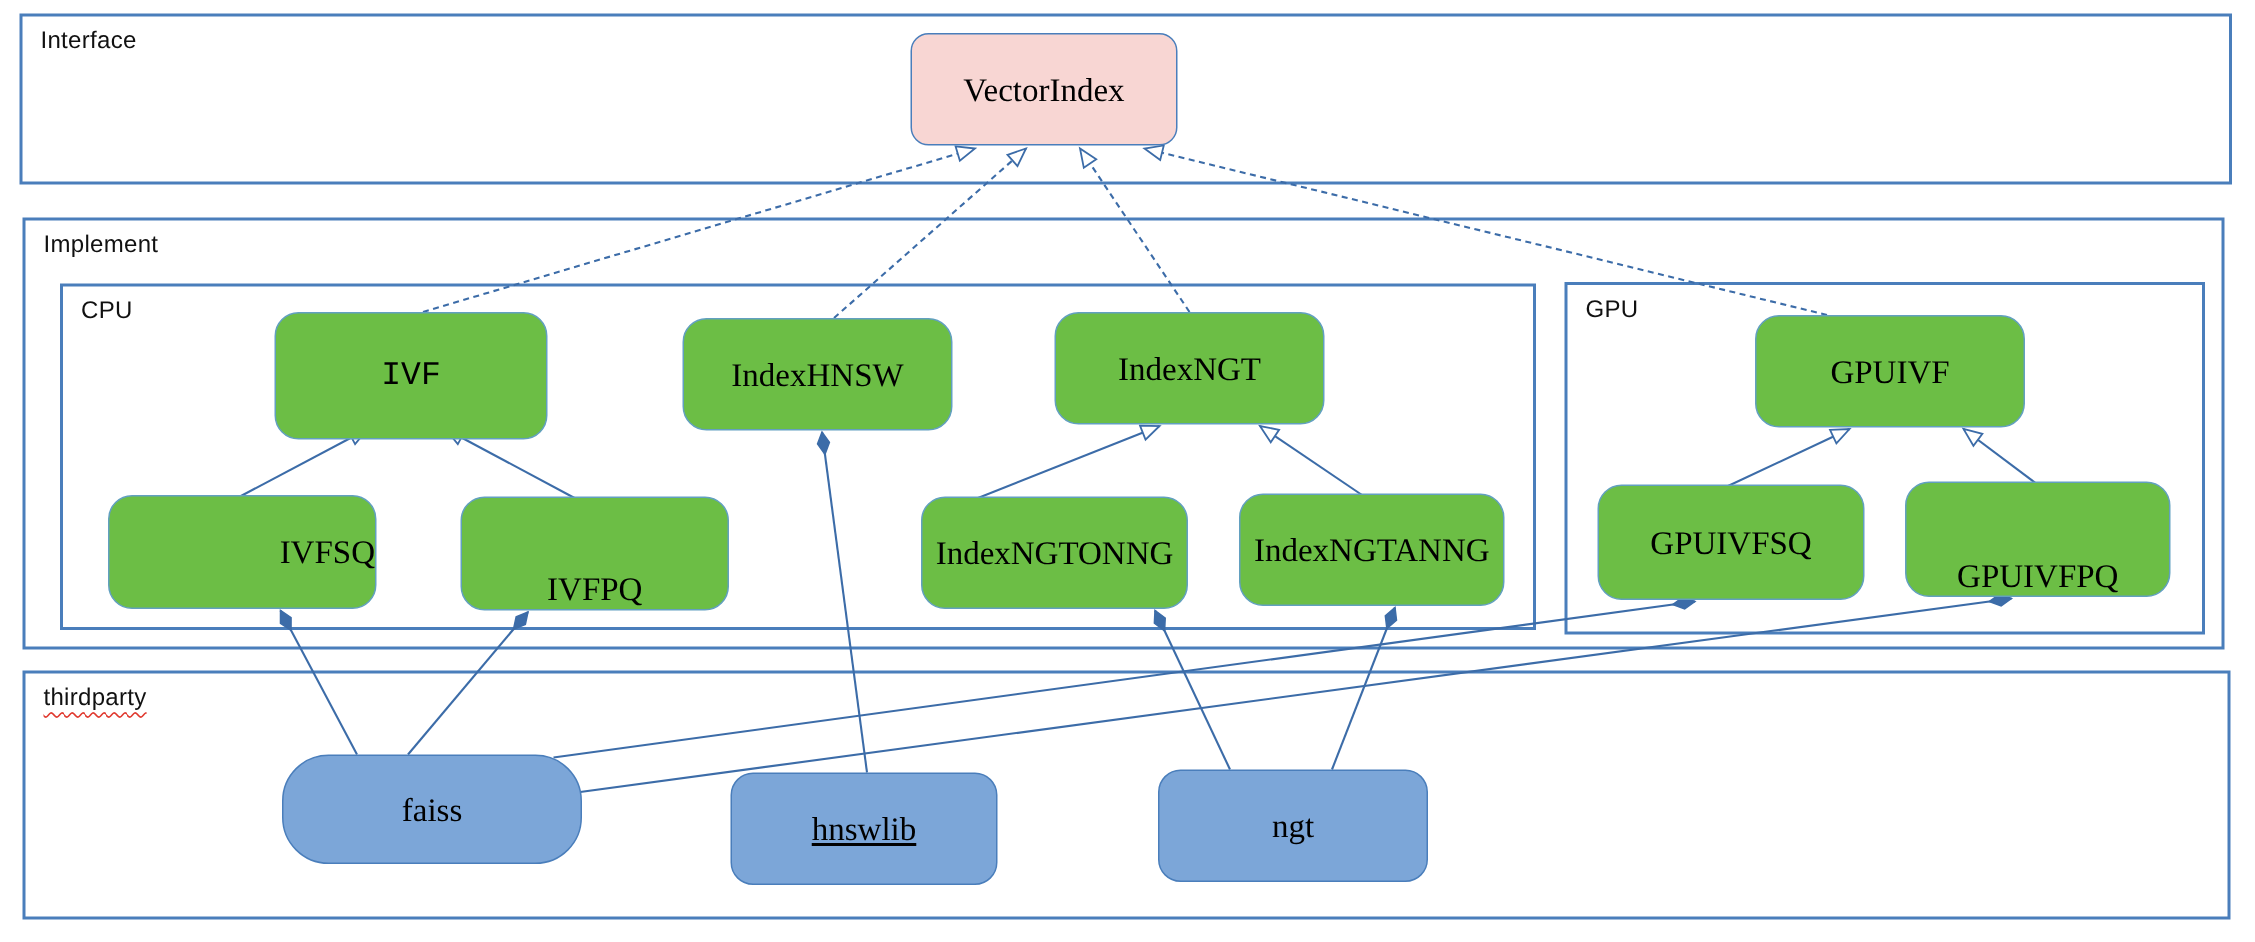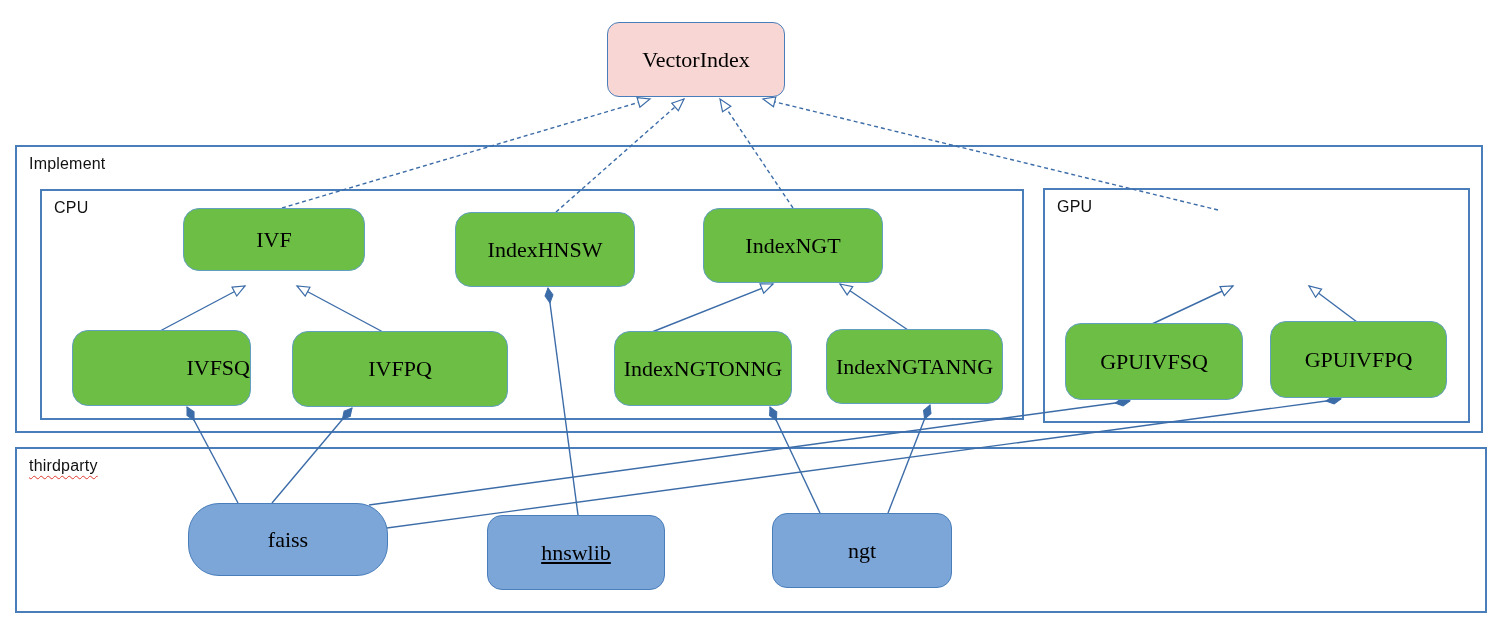--- a/index.html
+++ b/index.html
@@ -67,20 +67,23 @@
   .edge.realization{stroke-dasharray:4 3;}
   .tri-head{fill:#ffffff;stroke:var(--line);stroke-width:1.2;}
   .dia-head{fill:var(--line);stroke:var(--line);stroke-width:1;}
 </style>
 </head>
 <body>
 
 <div class="canvas" style="--frame: #4a7ebb; --line: #3c6ca8; --label: #111111; --squiggle: #e0392f; --interface-fill: #f8d6d3; --class-fill: #6cbe45; --class-border: #62a0c0; --library-fill: #7ca6d8; width: 1503px; height: 628px; background: rgb(255, 255, 255);">
 
   <div class="layer sections">
+      <div class="section" style="left: 13px; top: 9px; width: 1475px; height: 114px;">
+        <span class="section-label">Interface</span>
+      </div>
       <div class="section" style="left: 15px; top: 145px; width: 1468px; height: 288px;">
         <span class="section-label">Implement</span>
       </div>
       <div class="section" style="left: 40px; top: 189px; width: 984px; height: 231px;">
         <span class="section-label">CPU</span>
       </div>
       <div class="section" style="left: 1043px; top: 188px; width: 427px; height: 235px;">
         <span class="section-label">GPU</span>
       </div>
       <div class="section" style="left: 15px; top: 447px; width: 1472px; height: 166px;">
@@ -115,45 +118,48 @@
         <line x1="888" y1="513" x2="930" y2="405" class="edge composition" marker-end="url(#dia)"></line>
         <line x1="369" y1="505" x2="1130" y2="401" class="edge composition" marker-end="url(#dia)"></line>
         <line x1="372" y1="530" x2="1341" y2="399" class="edge composition" marker-end="url(#dia)"></line>
       </g>
   </svg>
 
   <div class="layer nodes">
       <div class="node interface" style="left: 607px; top: 22px; width: 178px; height: 75px;">
         <span>VectorIndex</span>
       </div>
-      <div class="node class" style="left: 183px; top: 208px; width: 182px; height: 63px;">
+      <div class="node class" style="left: 183px; top: 208px; width: 182px; height: 85px; font-family: Liberation Mono, monospace;">
         <span>IVF</span>
       </div>
       <div class="node class" style="left: 455px; top: 212px; width: 180px; height: 75px;">
         <span>IndexHNSW</span>
       </div>
       <div class="node class" style="left: 703px; top: 208px; width: 180px; height: 75px;">
         <span>IndexNGT</span>
       </div>
+      <div class="node class" style="left: 1170px; top: 210px; width: 180px; height: 75px;">
+        <span>GPUIVF</span>
+      </div>
       <div class="node class" style="left: 72px; top: 330px; width: 179px; height: 76px; justify-content: flex-end;">
         <span>IVFSQ</span>
       </div>
-      <div class="node class" style="left: 292px; top: 331px; width: 216px; height: 76px;">
+      <div class="node class" style="left: 307px; top: 331px; width: 179px; height: 76px; align-items: flex-end;">
         <span>IVFPQ</span>
       </div>
       <div class="node class" style="left: 614px; top: 331px; width: 178px; height: 75px; text-align: right;">
         <span>IndexNGTONNG</span>
       </div>
       <div class="node class" style="left: 826px; top: 329px; width: 177px; height: 75px;">
         <span>IndexNGTANNG</span>
       </div>
       <div class="node class" style="left: 1065px; top: 323px; width: 178px; height: 77px;">
         <span>GPUIVFSQ</span>
       </div>
-      <div class="node class" style="left: 1270px; top: 321px; width: 177px; height: 77px;">
+      <div class="node class" style="left: 1270px; top: 321px; width: 177px; height: 77px; align-items: flex-end;">
         <span>GPUIVFPQ</span>
       </div>
       <div class="node library" style="left: 188px; top: 503px; width: 200px; height: 73px; border-radius: 31px;">
         <span>faiss</span>
       </div>
       <div class="node library" style="left: 487px; top: 515px; width: 178px; height: 75px; text-decoration: underline;">
         <span>hnswlib</span>
       </div>
       <div class="node library" style="left: 772px; top: 513px; width: 180px; height: 75px;">
         <span>ngt</span>

